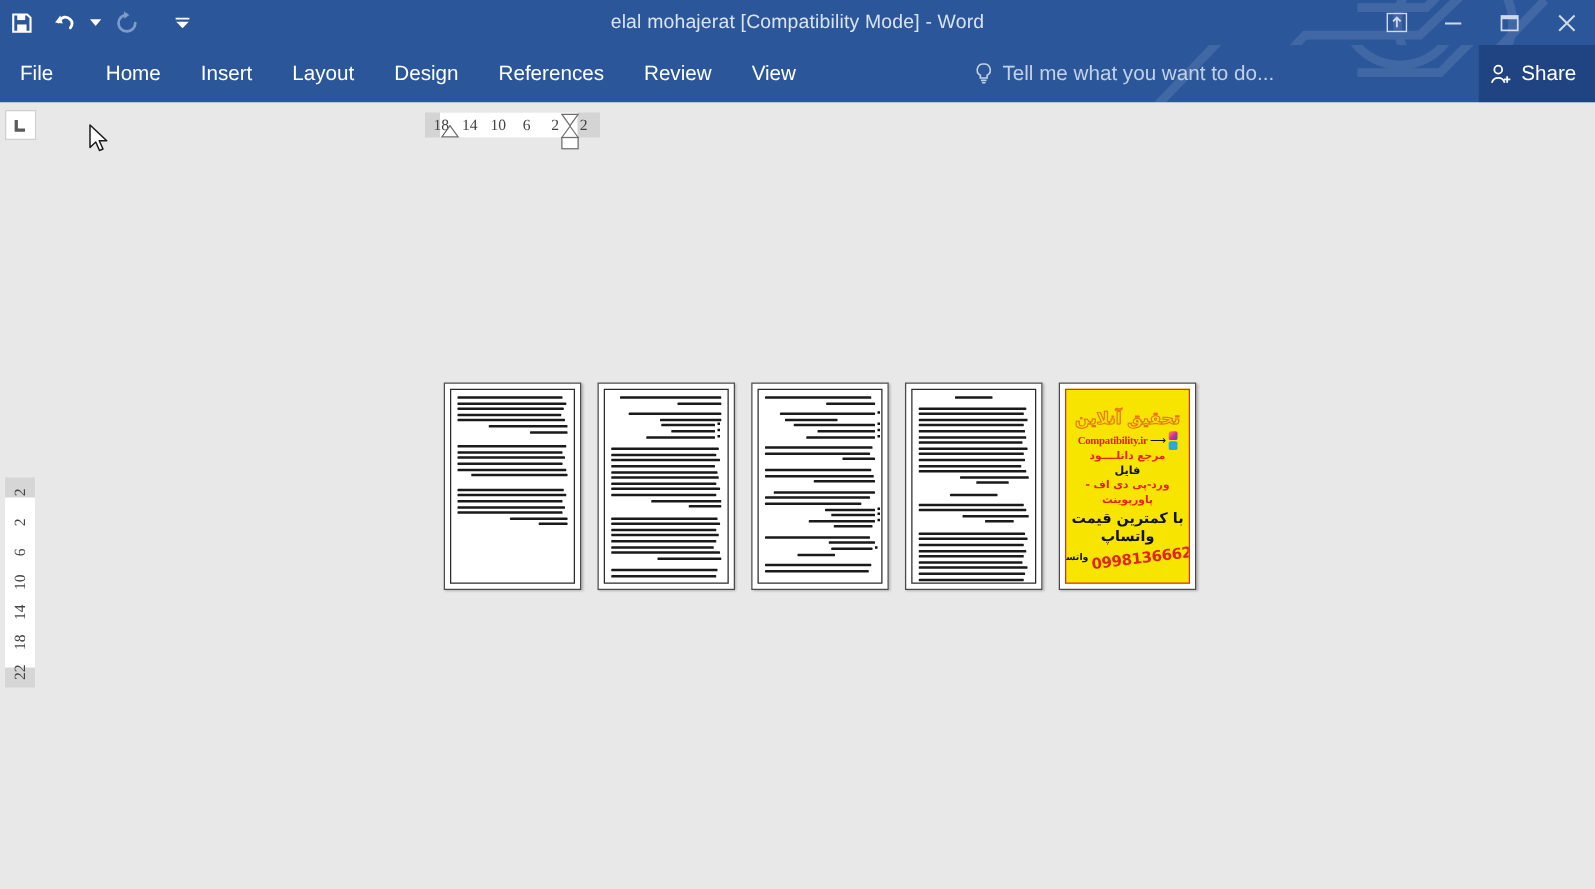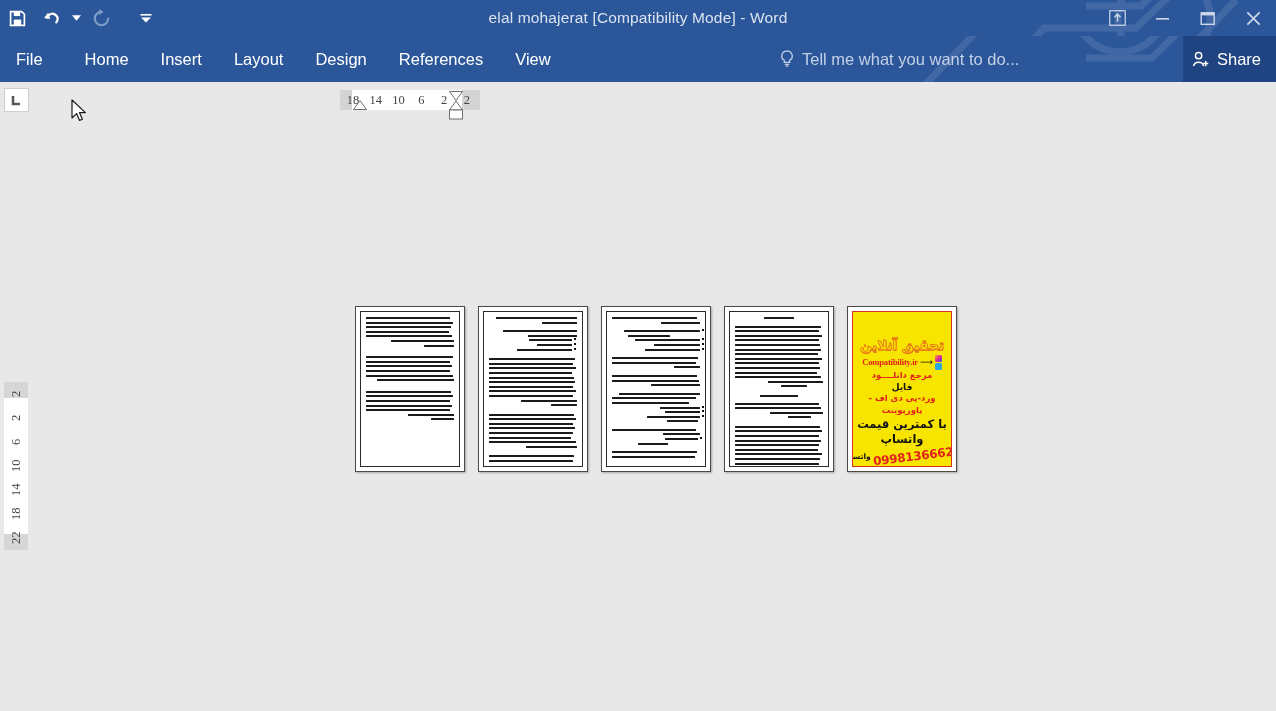--- a/index.html
+++ b/index.html
@@ -130,21 +130,21 @@
   .bullet { position: relative; }
   .bullet::after {
     content: ""; position: absolute; right: -4px; top: -1px;
     width: 2px; height: 2px; background: #111;
   }
 
   
   .adpage .frame { background: #f7e500; border: 1px solid #d8331e; padding: 0; }
   .ad-inner {
     width: 100%; height: 100%; position: relative;
-    display: flex; flex-direction: column; align-items: center; justify-content: flex-end;
+    display: flex; flex-direction: column; align-items: center; justify-content: center;
     padding: 6px 3px 3px;
     direction: rtl;
   }
   .ad-title {
     font-family: "DejaVu Sans", sans-serif; font-size: 13.5px; font-weight: bold;
     color: #f7e500; -webkit-text-stroke: 0.8px #e8731a;
     text-shadow: 0 0 1px #e8731a, 0.5px 0.5px 0 #e8731a;
     letter-spacing: .5px; line-height: 1.15; text-align: center;
     margin-bottom: 1px;
   }
@@ -275,20 +275,23 @@
           <span>Insert</span>
         </div>
       <div class="tab">
           <span>Layout</span>
         </div>
       <div class="tab">
           <span>Design</span>
         </div>
       <div class="tab">
           <span>References</span>
+        </div>
+      <div class="tab">
+          <span>Review</span>
         </div>
       <div class="tab">
           <span>View</span>
         </div>
     </div>
 
     <div class="tellme">
       <svg width="14" height="18" viewBox="0 0 14 18">
         <path d="M7 1.2 A4.8 4.8 0 0 0 4.3 10.2 L4.3 12.4 L9.7 12.4 L9.7 10.2 A4.8 4.8 0 0 0 7 1.2 Z" fill="none" stroke="currentColor" stroke-width="1.3"></path>
         <path d="M4.8 14.3 L9.2 14.3 M5.6 16.2 L8.4 16.2" stroke="currentColor" stroke-width="1.3"></path>

